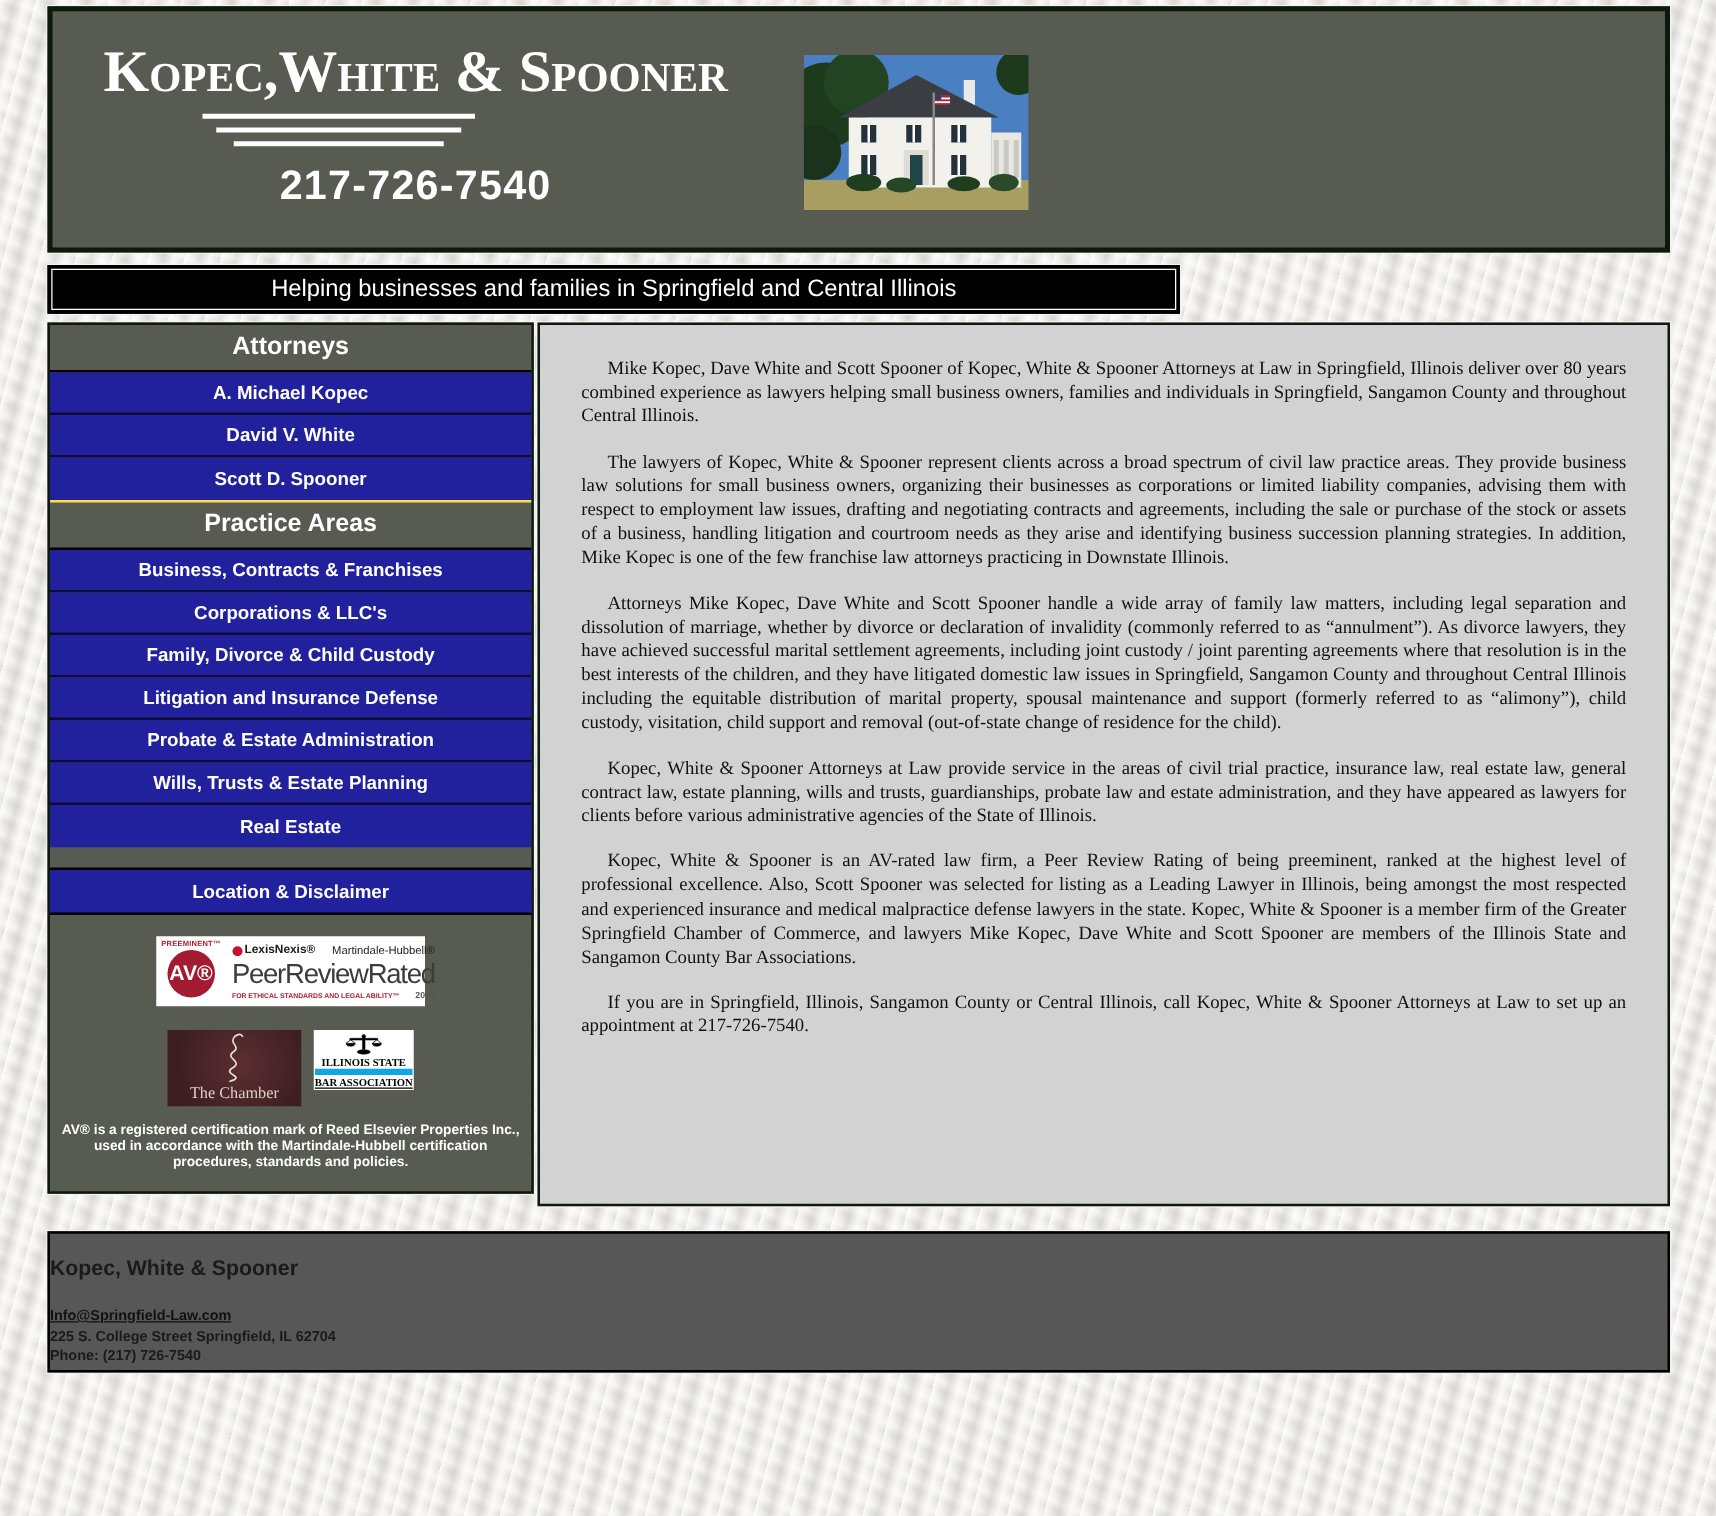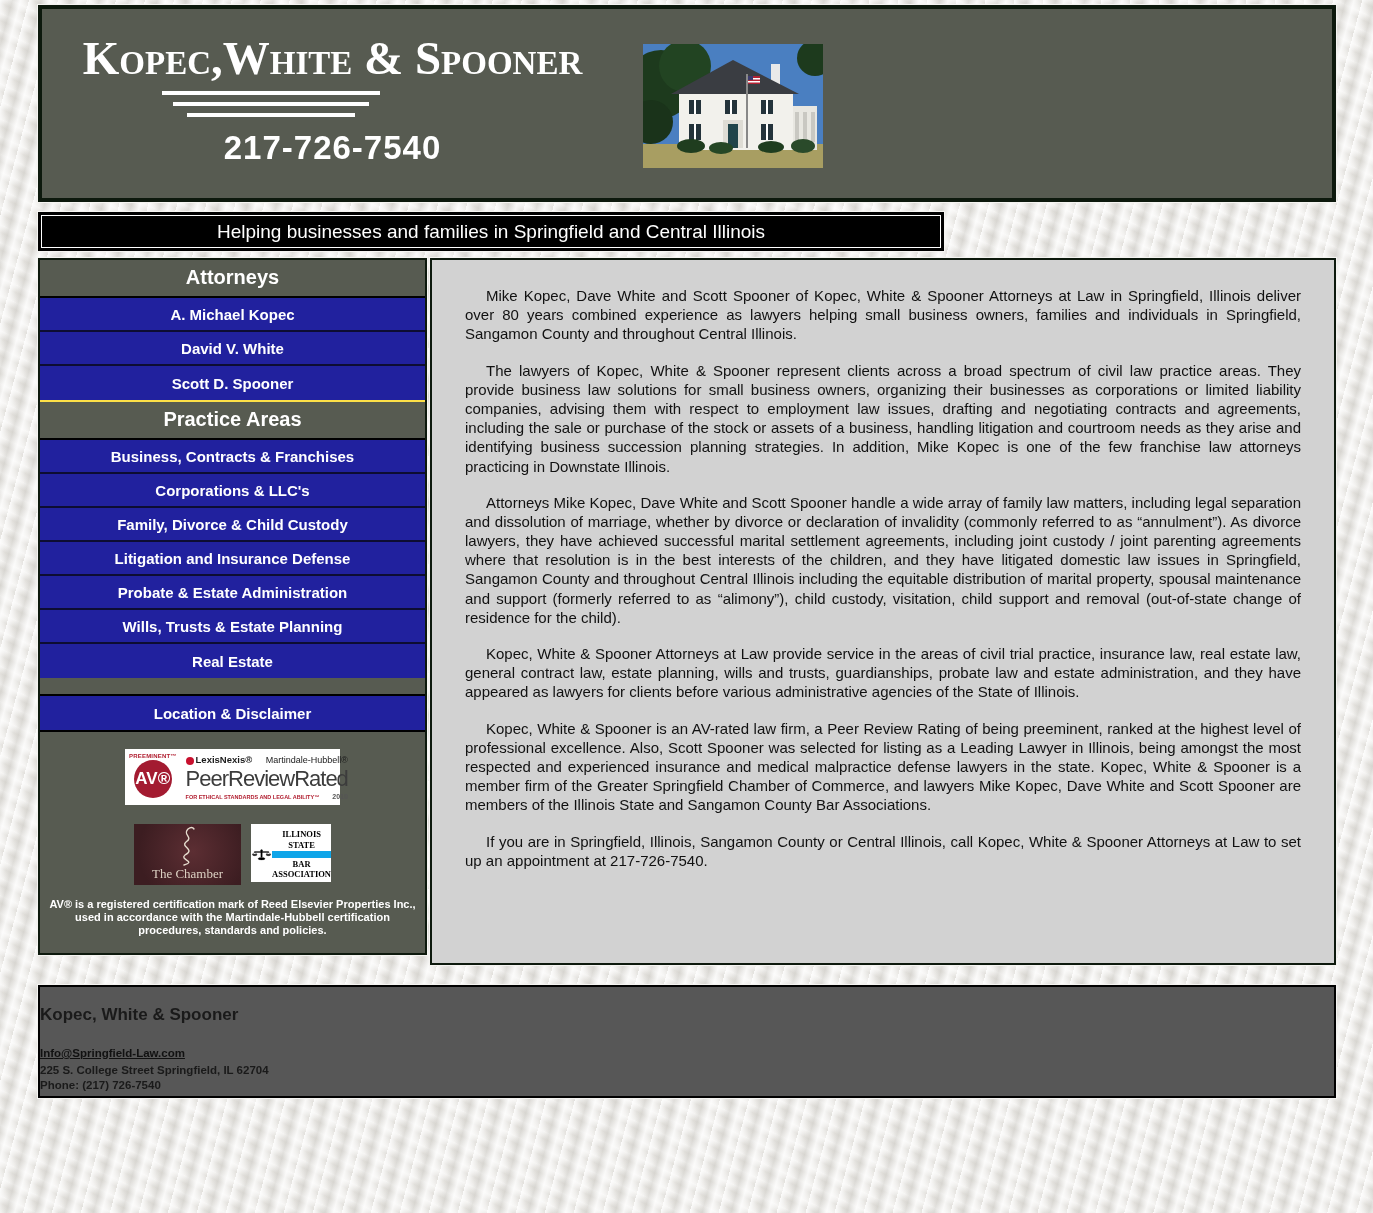--- a/index.html
+++ b/index.html
@@ -89,39 +89,39 @@
   .av-row3 { display:flex; font-size:5.5px; color:#b01c2e; font-weight:700; align-items:baseline; }
   .av-year { margin-left:auto; color:#555; font-size:7px; }
 
   .badge-row { display:flex; justify-content:center; gap:10px; margin-top:19px; }
   .badge-chamber {
     width:107px; height:61px; background:radial-gradient(circle at 55% 45%, #5c2e33 0%, #3c1d21 80%);
     display:flex; flex-direction:column; align-items:center; justify-content:flex-end; padding-bottom:3px;
   }
   .chamber-label { font-family:"Liberation Serif", serif; color:#ddd2c4; font-size:13px; }
   .badge-isba {
-    width:80px; height:58px; background:#fff; display:flex; flex-direction:row;
+    width:80px; height:48px; background:#fff; display:flex; flex-direction:column;
     align-items:center; justify-content:flex-start; padding-top:3px;
   }
   .isba-text { font-family:"Liberation Serif", serif; font-weight:700; font-size:8.5px; color:#000; text-align:center; line-height:1.25; }
-  .isba-text .l2 { border-top:7px solid #0ea5e9; padding-top:1px; }
+  .isba-text .l2 { border-top:5px solid #0ea5e9; padding-top:1px;text-decoration:underline; }
 
   .side-disclaimer {
     color:#fff; font-weight:700; font-size:11px; text-align:center;
     margin:13px 8px 0; line-height:1.18;
   }
 
   
   .main {
     width:906px; height:707px; border:2px solid #0d190d; background:#d2d2d2;
     padding:26px 33px 0; box-shadow:0 0 0 1px #f5f4f1;
   }
   .main p {
     color:#111; font-size:15px; line-height:1.28; text-align:justify;
-    text-indent:21px; margin-bottom:17px;
+    text-indent:21px; margin-bottom:17px;font-family:Liberation Serif, serif;
   }
 
   
   .footer {
     margin-top:20px; width:1298px; height:113px; border:2px solid #000;
     background:#575757; color:#1a1a1a;
     box-shadow:0 0 0 1px #f5f4f1;
   }
   .footer-title { font-weight:700; font-size:17px; margin-top:18px; }
   .footer-email { display:inline-block; font-weight:700; font-size:11.5px; margin-top:22px; text-decoration:underline; color:#111; cursor:pointer; }

